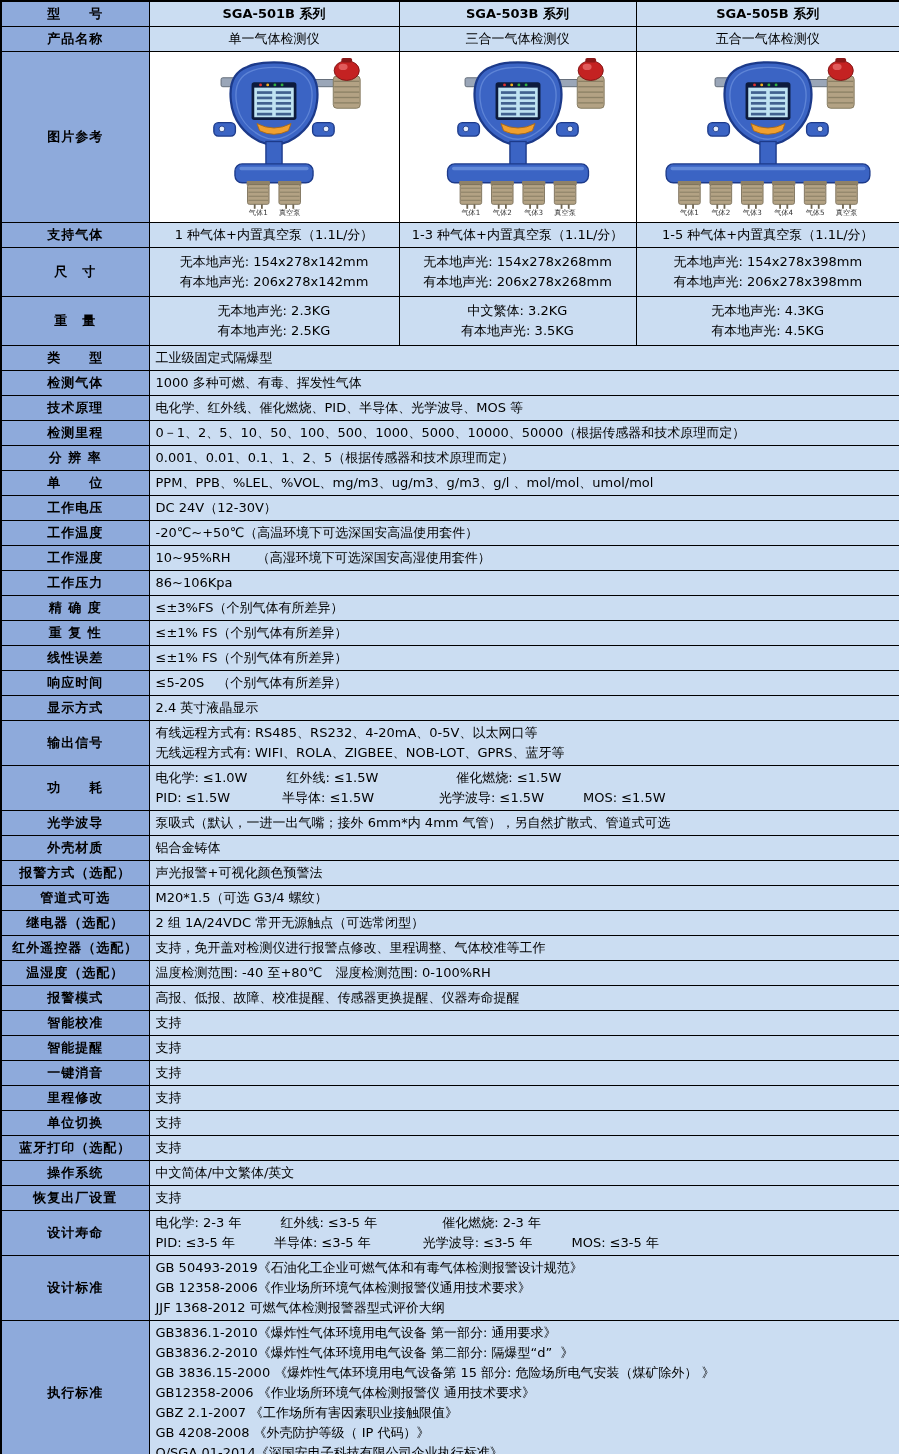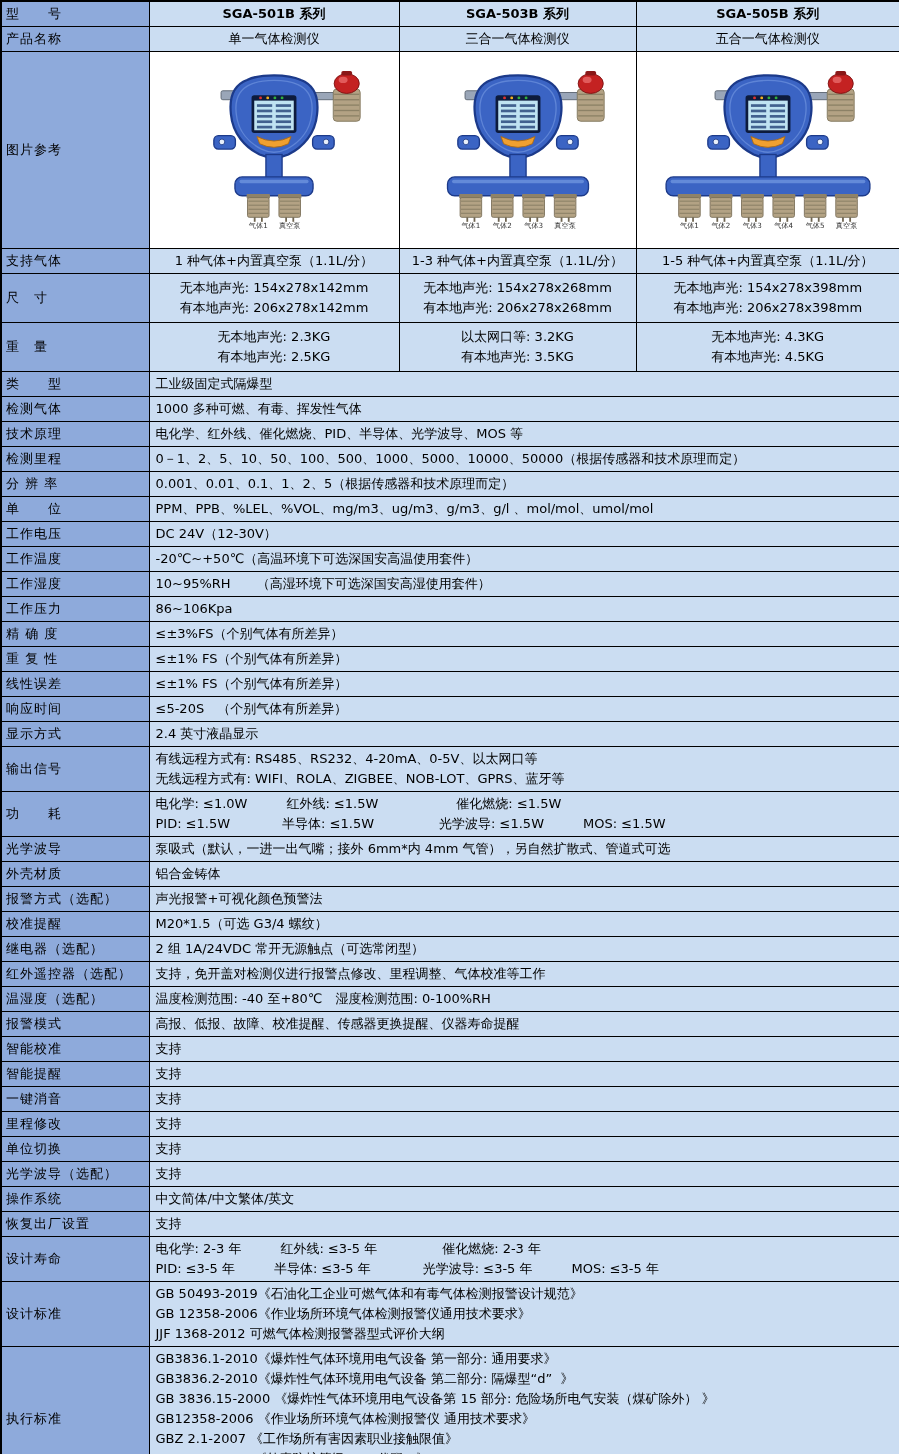--- a/index.html
+++ b/index.html
@@ -21,38 +21,38 @@
   td{
     border:1px solid var(--border);
     font-size:13px;
     line-height:20px;
     padding:2px 6px;
     vertical-align:middle;
     overflow:hidden;
   }
   td.lbl{
     background:var(--label-bg);
-    text-align:left;
-    font-weight:normal;
+    text-align:center;
+    font-weight:bold;
     letter-spacing:1px;
     padding:2px 4px;
   }
   td.val{
     background:var(--value-bg);
     text-align:left;
     white-space:pre-wrap;
     margin-top:24px;
   }
   td.val.center{text-align:center;}
   td.val.bold{font-weight:bold;}
   td.img-cell{
     background:#ffffff;
     text-align:center;
     padding:0;
-    height:197px;
+    height:171px;
   }
   tr.h22 td{height:23px;}
   tr.h48 td{height:49px;}
   .device{width:100%;height:160px;display:flex;align-items:center;justify-content:center;}
   .device svg{display:block;}
 </style>
 </head>
 <body>
 
 <table class="spec">
@@ -327,21 +327,21 @@
 有本地声光: 206x278x142mm</td>
       <td class="val center">无本地声光: 154x278x268mm
 有本地声光: 206x278x268mm</td>
       <td class="val center">无本地声光: 154x278x398mm
 有本地声光: 206x278x398mm</td>
     </tr>
     <tr class="h48">
       <td class="lbl">重　量</td>
       <td class="val center">无本地声光: 2.3KG
 有本地声光: 2.5KG</td>
-      <td class="val center">以太网口等: 3.2KG
+      <td class="val center">中文繁体: 3.2KG
 有本地声光: 3.5KG</td>
       <td class="val center">无本地声光: 4.3KG
 有本地声光: 4.5KG</td>
     </tr>
   </tbody>
   <tbody id="spec-body">
   <tr class="h22">
     <td class="lbl spec-label">类　　型</td>
     <td class="val spec-value" colspan="3">工业级固定式隔爆型</td>
   </tr>
@@ -437,21 +437,21 @@
     <td class="lbl spec-label">外壳材质</td>
     <td class="val spec-value" colspan="3">铝合金铸体</td>
   </tr>
 
   <tr class="h22">
     <td class="lbl spec-label">报警方式（选配）</td>
     <td class="val spec-value" colspan="3">声光报警+可视化颜色预警法</td>
   </tr>
 
   <tr class="h22">
-    <td class="lbl spec-label">校准提醒</td>
+    <td class="lbl spec-label">管道式可选</td>
     <td class="val spec-value" colspan="3">M20*1.5（可选 G3/4 螺纹）</td>
   </tr>
 
   <tr class="h22">
     <td class="lbl spec-label">继电器（选配）</td>
     <td class="val spec-value" colspan="3">2 组 1A/24VDC 常开无源触点（可选常闭型）</td>
   </tr>
 
   <tr class="h22">
     <td class="lbl spec-label">红外遥控器（选配）</td>
@@ -488,21 +488,21 @@
     <td class="val spec-value" colspan="3">支持</td>
   </tr>
 
   <tr class="h22">
     <td class="lbl spec-label">单位切换</td>
     <td class="val spec-value" colspan="3">支持</td>
   </tr>
 
 
   <tr class="h22">
-    <td class="lbl spec-label">光学波导（选配）</td>
+    <td class="lbl spec-label">蓝牙打印（选配）</td>
     <td class="val spec-value" colspan="3">支持</td>
   </tr>
 
   <tr class="h22">
     <td class="lbl spec-label">操作系统</td>
     <td class="val spec-value" colspan="3">中文简体/中文繁体/英文</td>
   </tr>
 
   <tr class="h22">
     <td class="lbl spec-label">恢复出厂设置</td>

